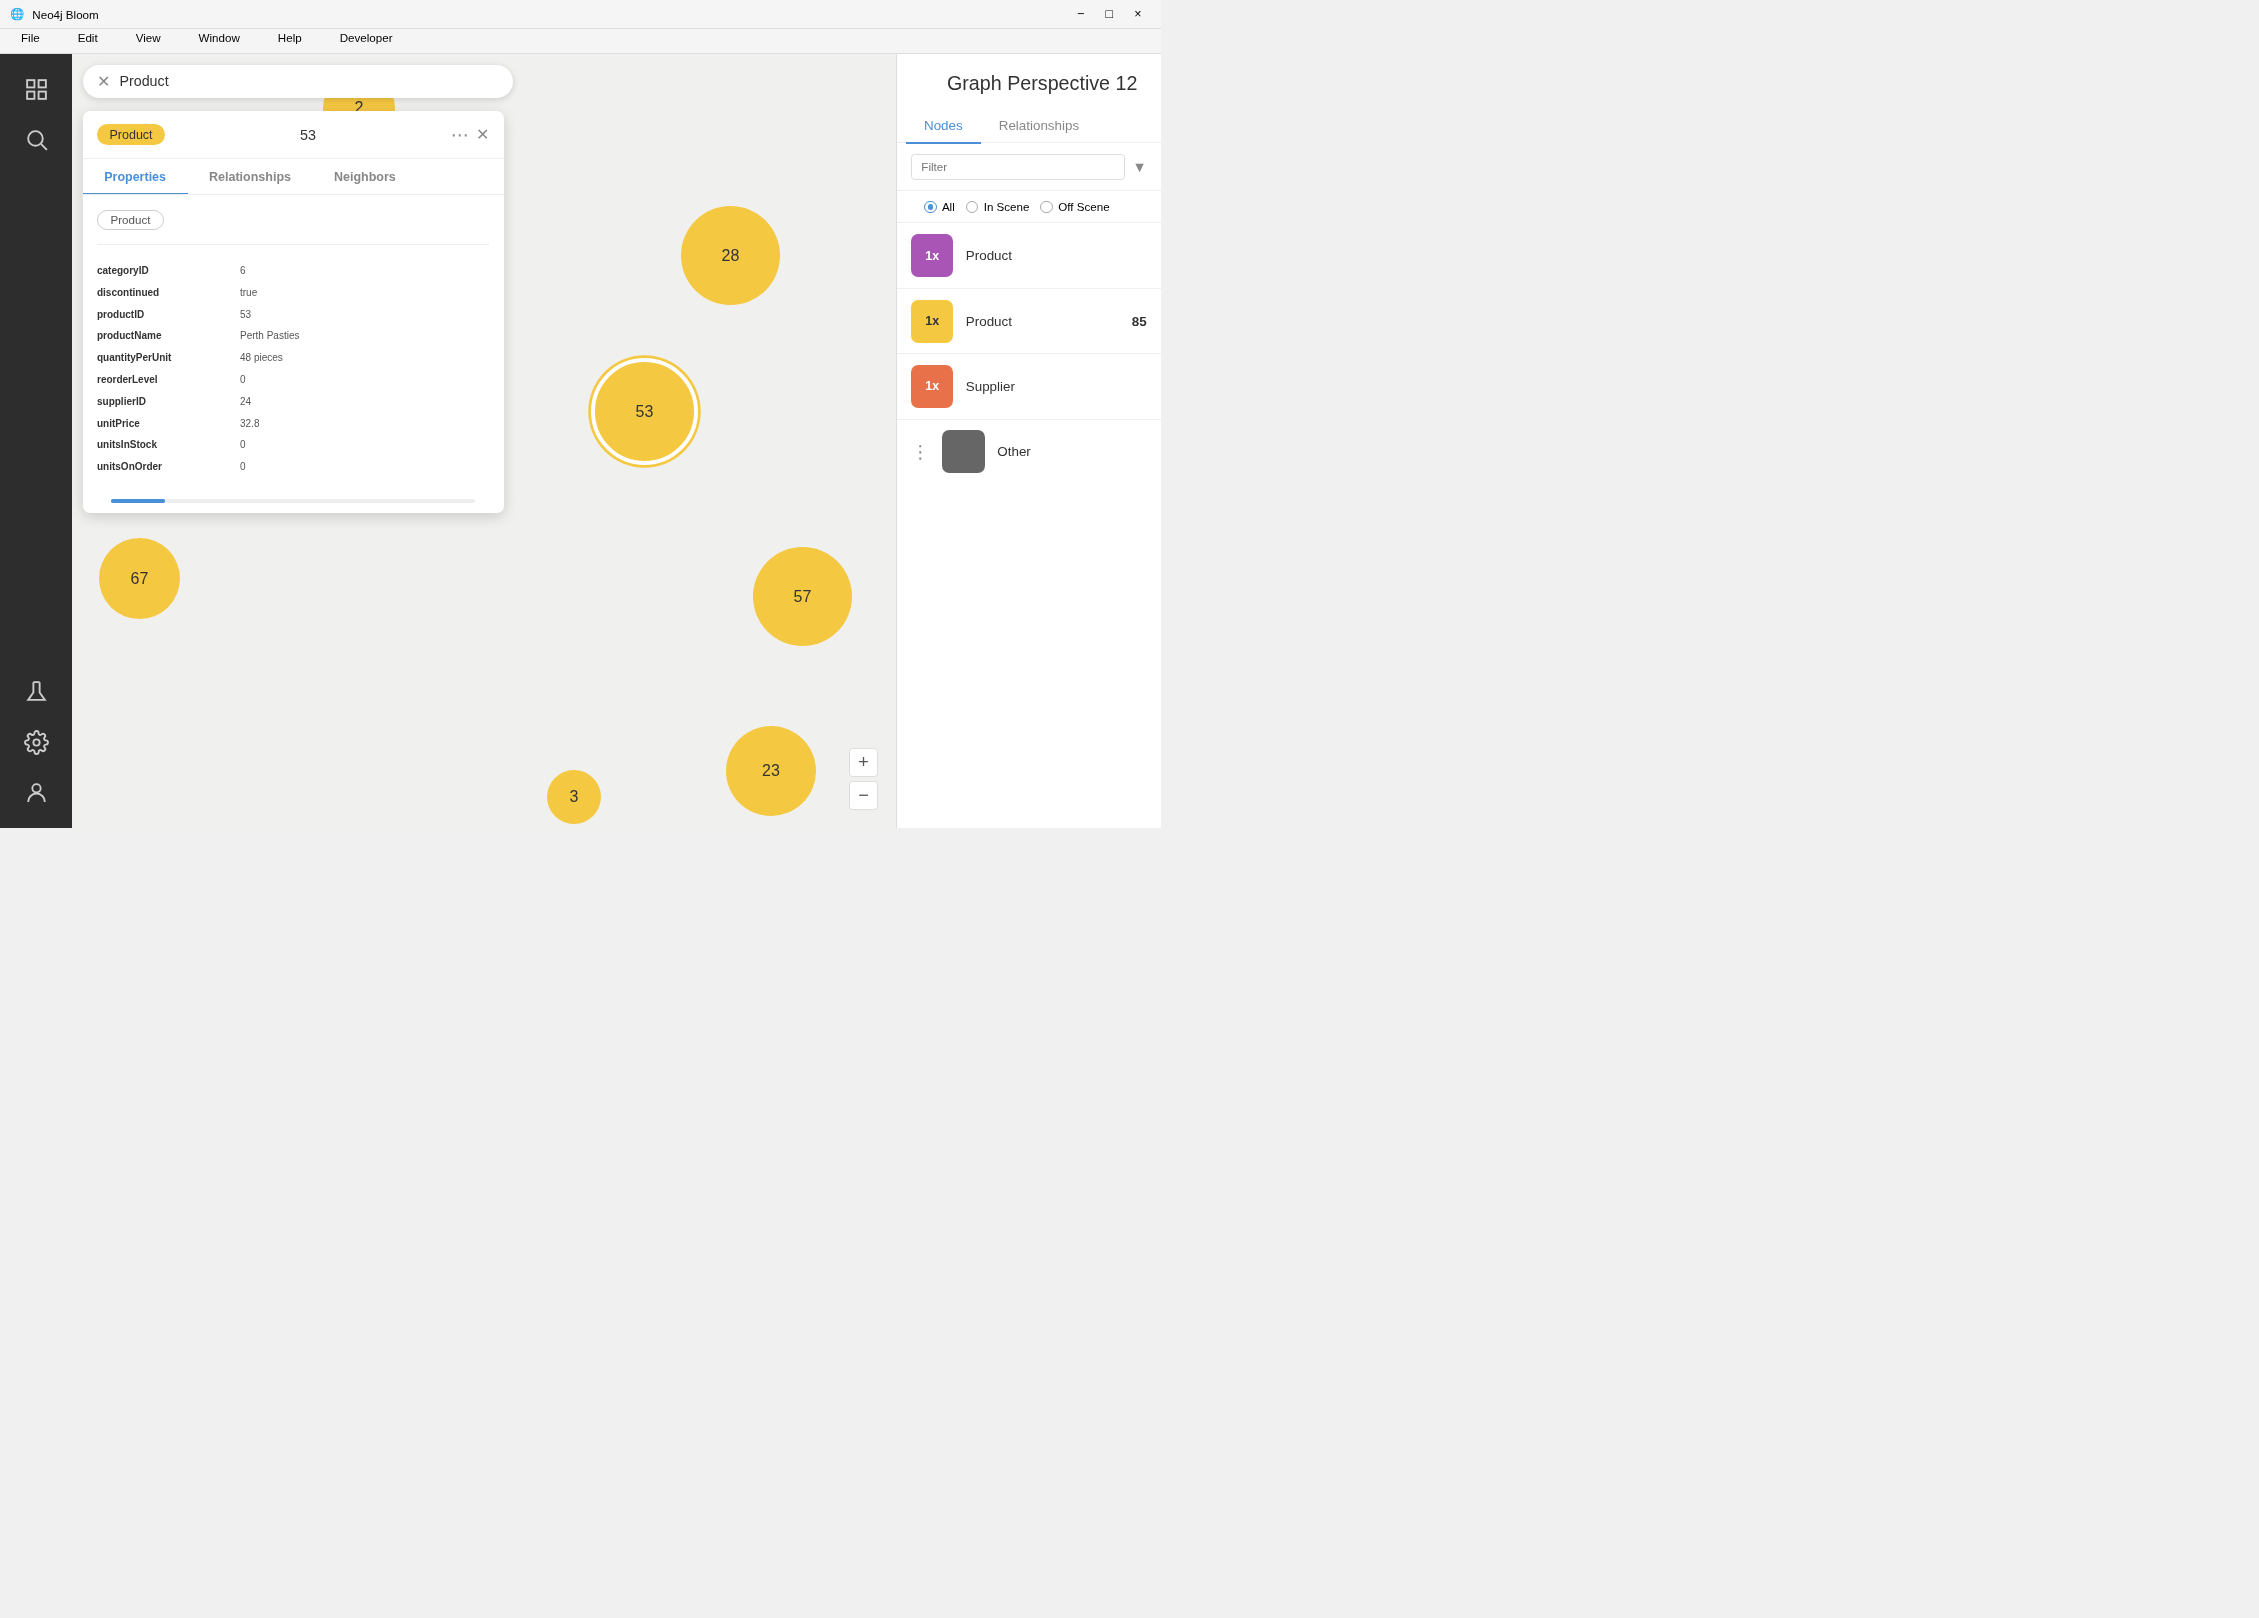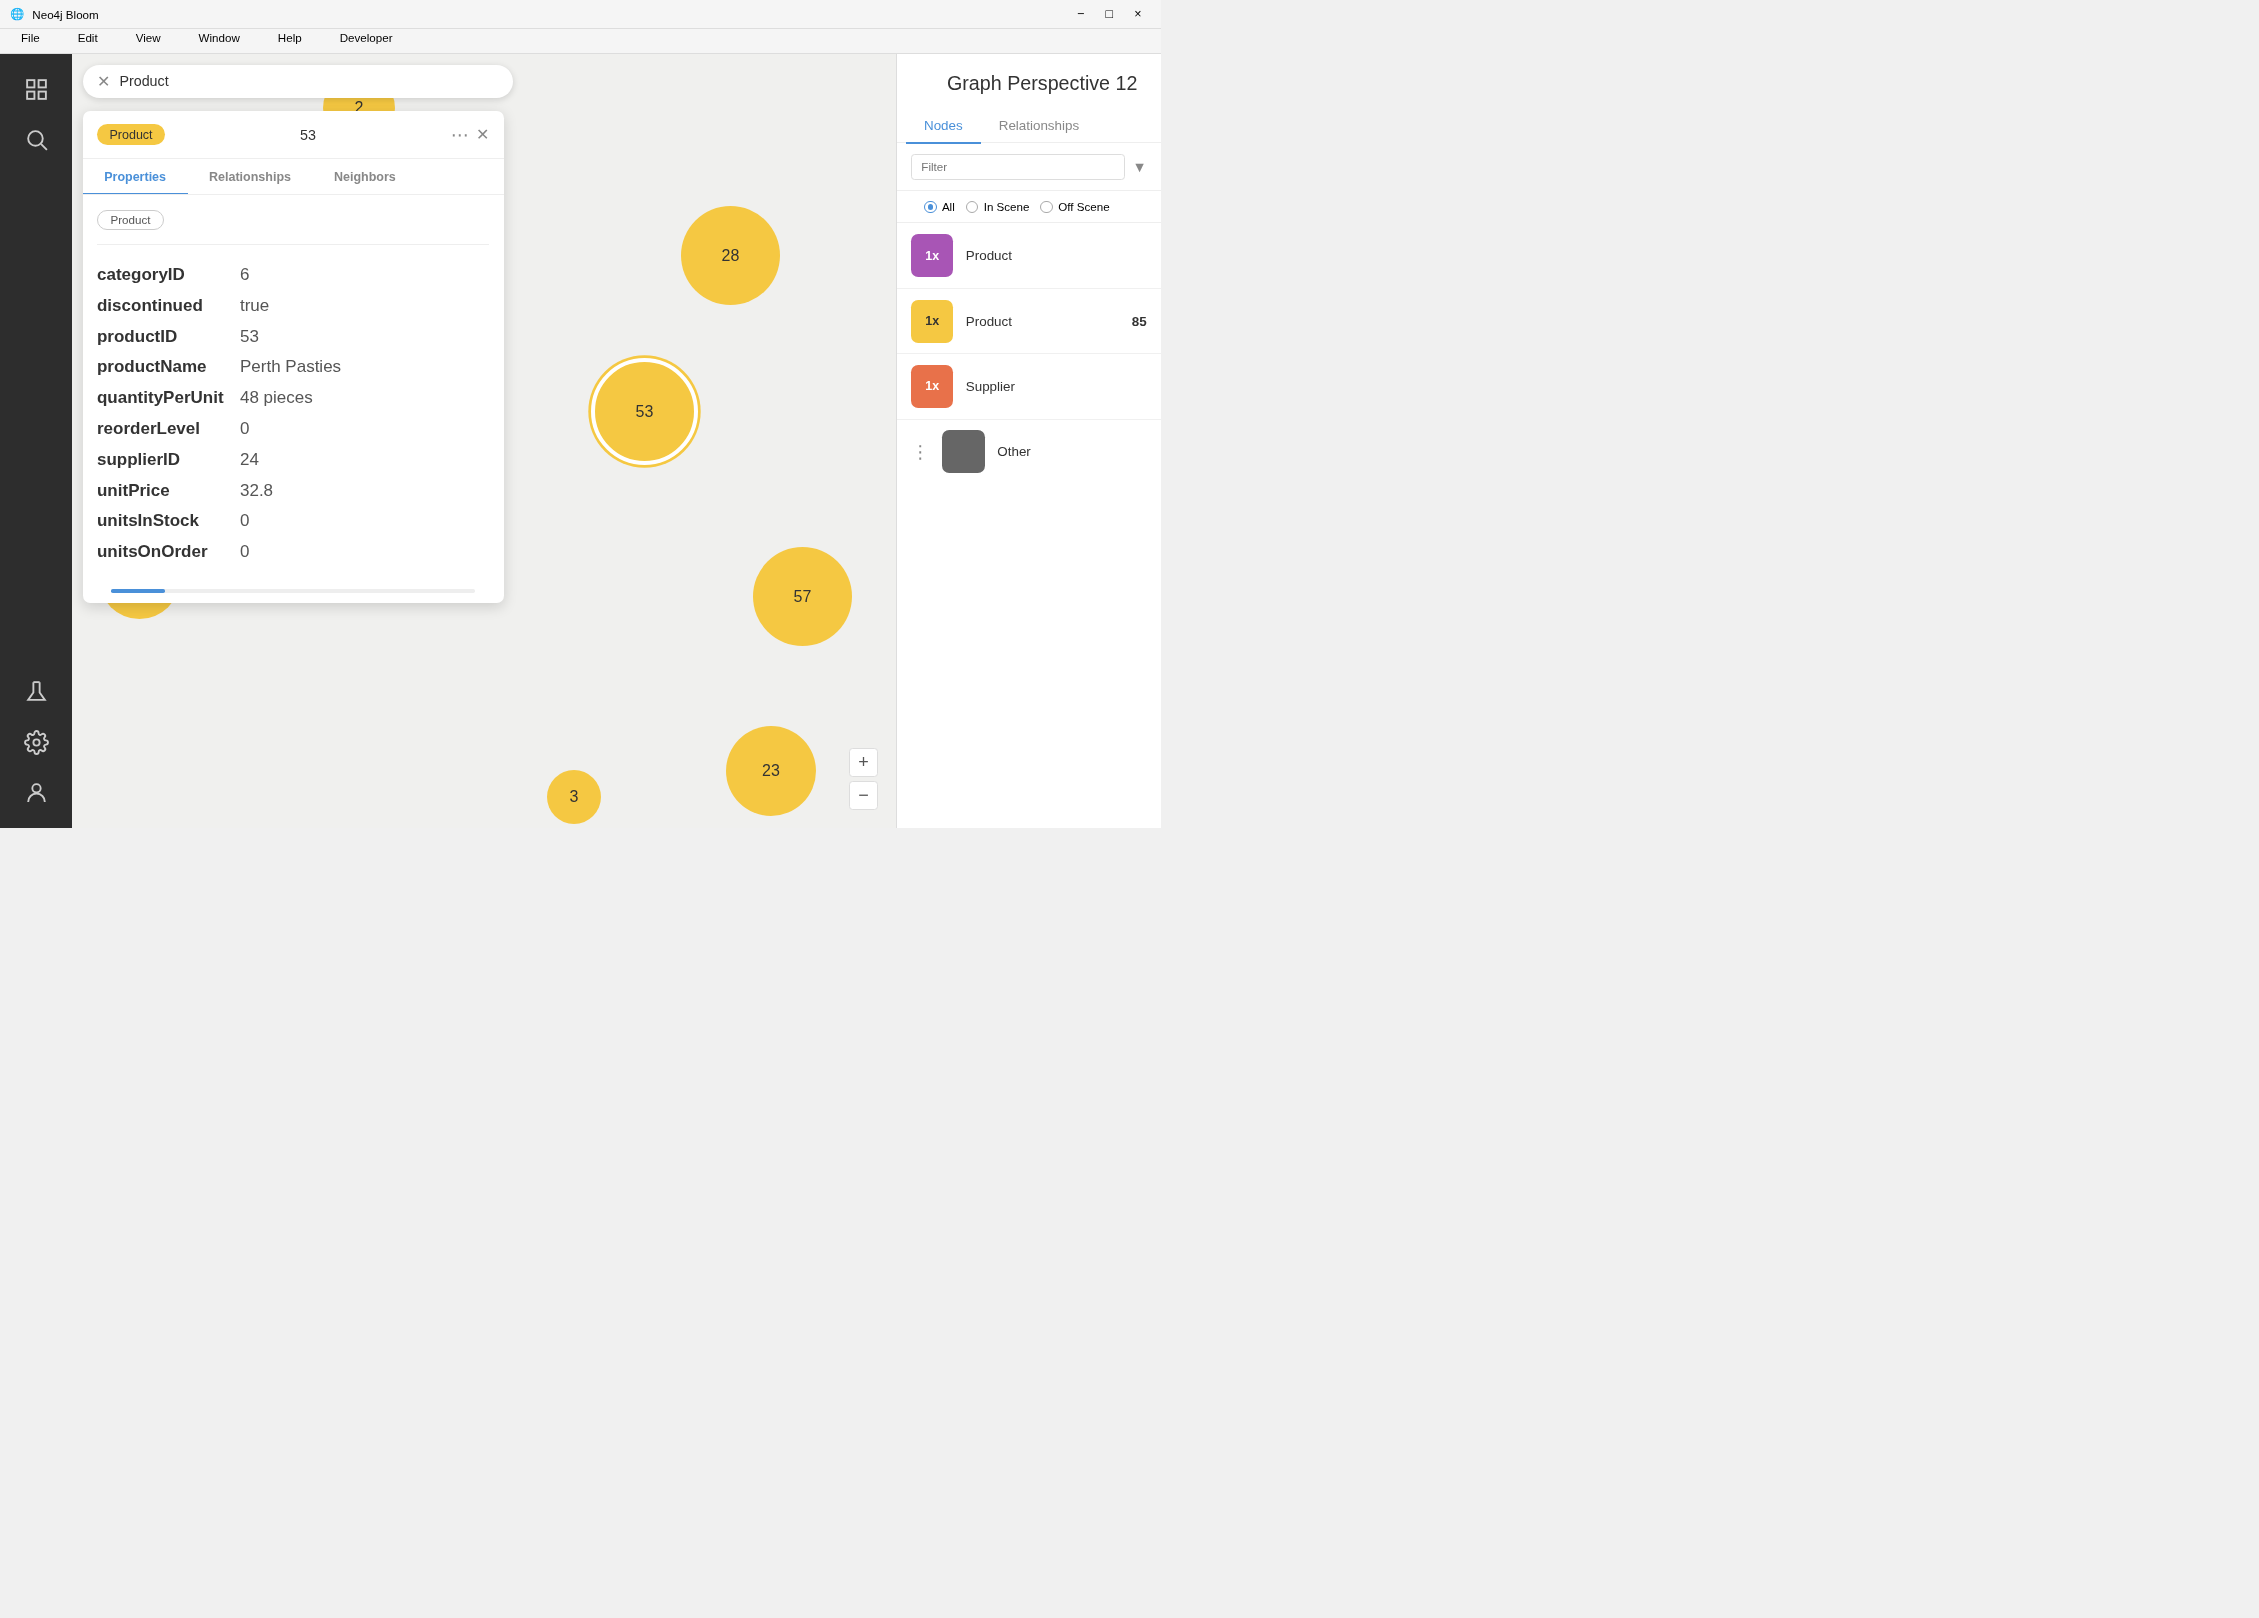--- a/index.html
+++ b/index.html
@@ -165,21 +165,21 @@
       border-radius: 14.3px;
       padding: 2.7px 12.5px;
       font-size: 11.6px;
       color: #555;
       margin-bottom: 14.3px;
     }
     .prop-divider { border: none; border-top: 0.9px solid #eee; margin-bottom: 14.3px; }
     .prop-row {
       display: flex;
       padding: 5.4px 0;
-      font-size: 17px;
+      font-size: 10px;
       align-items: baseline;
     }
     .prop-key { font-weight: 600; color: #333; min-width: 143px; }
     .prop-val { color: #555; }
 
     
     .scroll-indicator {
       height: 3.6px;
       background: #eee;
       margin: 0 14.3px;

